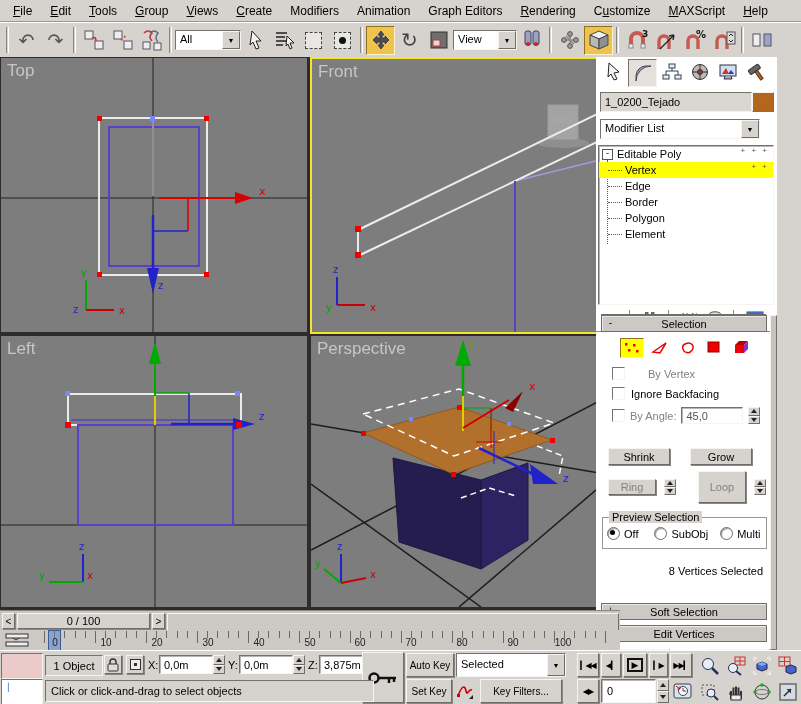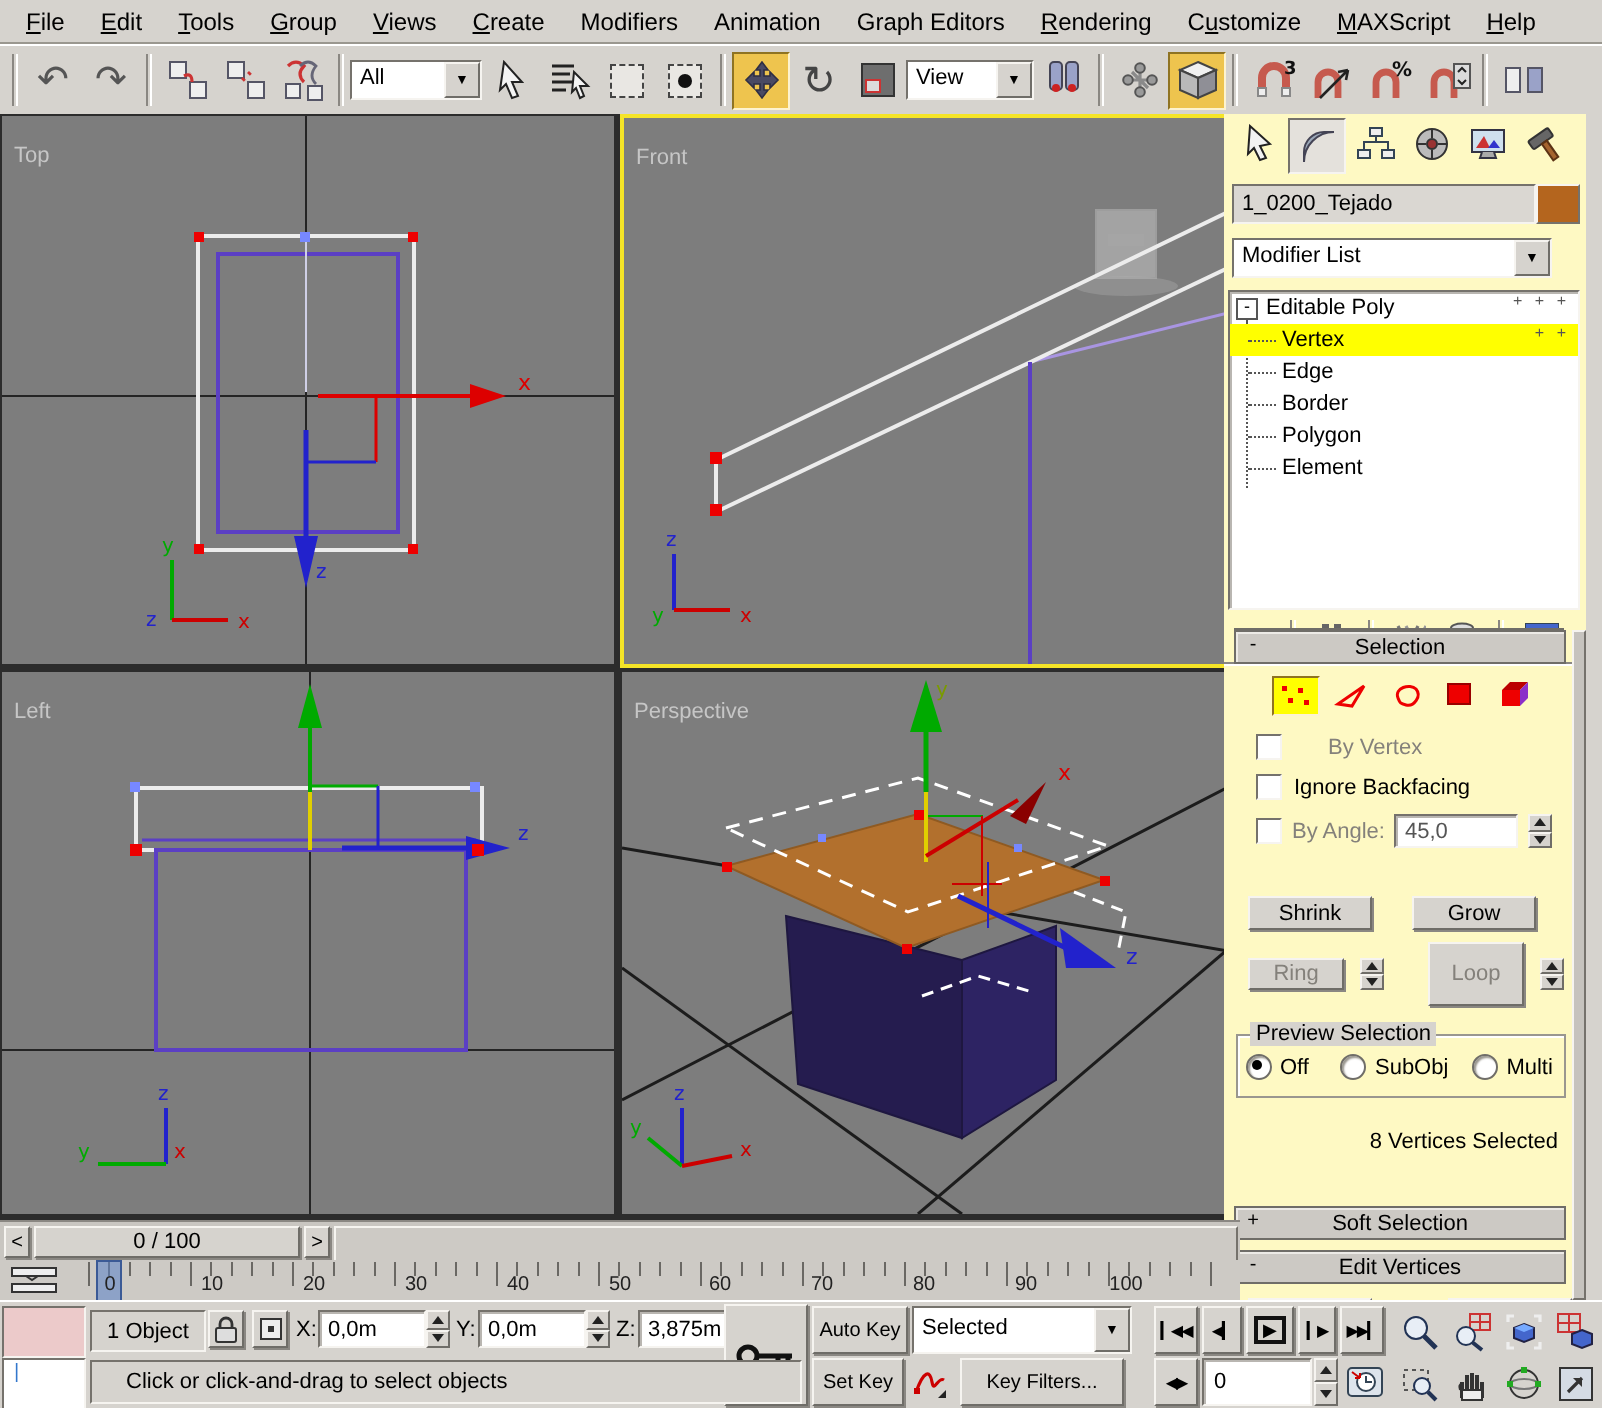--- a/index.html
+++ b/index.html
@@ -19,24 +19,24 @@
   .tic{width:29px;height:29px;display:flex;align-items:center;justify-content:center;flex:0 0 auto;position:relative}
   .tic.on{background:#eec44e;border:1px solid;border-color:#8f7322 #fdf3cf #fdf3cf #8f7322;width:27px;height:27px}
   .vsep{width:1px;height:26px;border-left:1px solid #8a8782;border-right:1px solid #fff;margin:0 3px;flex:0 0 auto}
   .dd{height:20px;display:flex;background:#fff;border:1px solid;border-color:#75726c #f6f4f0 #f6f4f0 #75726c;box-sizing:border-box}
   .dd .txt{flex:1;padding:2px 4px;overflow:hidden;white-space:nowrap}
   .dd .ab{width:16px;background:#d6d3ce;border:1px solid;border-color:#f6f4f0 #6f6d68 #6f6d68 #f6f4f0;display:flex;align-items:center;justify-content:center;font-size:7px}
   .marq{width:15px;height:15px;border:1px dashed #444;background:#e9e7e3}
   
   #viewports{position:absolute;left:0;top:57px;width:620px;height:553px;background:#2c2c2c}
   .vp{position:absolute;background:#7d7d7d}
-  .vplabel{position:absolute;left:6px;top:14px;color:#c6c6c6;font-size:11px;z-index:3}
+  .vplabel{position:absolute;left:6px;top:3px;color:#c6c6c6;font-size:17px;z-index:3}
   #vp-front{border:2px solid #f5e427;box-sizing:border-box}
   
-  #cmdpanel{position:absolute;left:612px;top:57px;width:181px;height:593px;background:#fef9c3}
+  #cmdpanel{position:absolute;left:596px;top:57px;width:181px;height:593px;background:#ffffff}
   .tab{width:27px;height:26px;display:flex;align-items:center;justify-content:center}
   .tab.active{background:#e4e1dc;border:1px solid;border-color:#75726c #f6f4f0 #f6f4f0 #75726c}
   .stackrow{height:16px;display:flex;align-items:center;position:relative;font-size:11px}
   .stackrow.sel{background:#ffff00}
   .treeh{width:14px;border-bottom:1px dotted #555;height:1px;margin-right:3px}
   .pmbox{width:9px;height:9px;border:1px solid #555;background:#fff;font-size:9px;line-height:7px;text-align:center;margin:0 4px 0 3px}
   .spark{position:absolute;right:4px;top:0;color:#555;font-size:8px;letter-spacing:2px}
   .roll{height:15px;background:#ccc9c4;border:1px solid #6f6d68;box-shadow:inset 1px 1px 0 #eceae6;display:flex;align-items:center;justify-content:center;position:relative;font-size:11px}
   .roll .pm{position:absolute;left:3px;top:1px;width:11px;height:11px;text-align:center;line-height:11px;font-size:10px}
   .cb{width:11px;height:11px;background:#fff;border:1px solid;border-color:#75726c #f6f4f0 #f6f4f0 #75726c;flex:0 0 auto}
@@ -667,21 +667,21 @@
         <line x1="22" y1="10" x2="22" y2="15" stroke="#111" stroke-width="2.5"></line>
         <line x1="27" y1="10" x2="27" y2="14" stroke="#111" stroke-width="2.5"></line>
       </svg>
     </div>
   <div class="abs btn" style="left:406px;top:2px;width:48px;height:24px;font-size:10px">Auto Key</div>
   <div class="abs dd" style="left:456px;top:2px;width:110px;height:24px">
     <span class="txt" style="padding-top:4px">Selected</span>
     <span class="ab">▼</span>
   </div>
 
-  <div class="abs sunken" style="left:45px;top:29px;width:356px;height:22px;display:flex;align-items:center;padding-left:17px;box-sizing:border-box">Click or click-and-drag to select objects</div>
+  <div class="abs sunken" style="left:45px;top:29px;width:329px;height:22px;display:flex;align-items:center;padding-left:5px;box-sizing:border-box">Click or click-and-drag to select objects</div>
   <div class="abs btn" style="left:406px;top:28px;width:46px;height:24px;font-size:10px">Set Key</div>
   <span class="abs ctr" style="left:454px;top:28px;width:22px;height:24px">
       <svg width="18" height="17">
         <path d="M2,13 C6,2 9,2 10,8 C11,14 13,5 16,7" fill="none" stroke="#c00" stroke-width="1.6"></path>
         <rect x="1" y="11" width="3" height="3" fill="#c00"></rect>
         <polygon points="13,16 17,16 17,12" fill="#222"></polygon>
       </svg>
     </span>
   <div class="abs btn" style="left:480px;top:28px;width:82px;height:24px;font-size:10px">Key Filters...</div>
 

